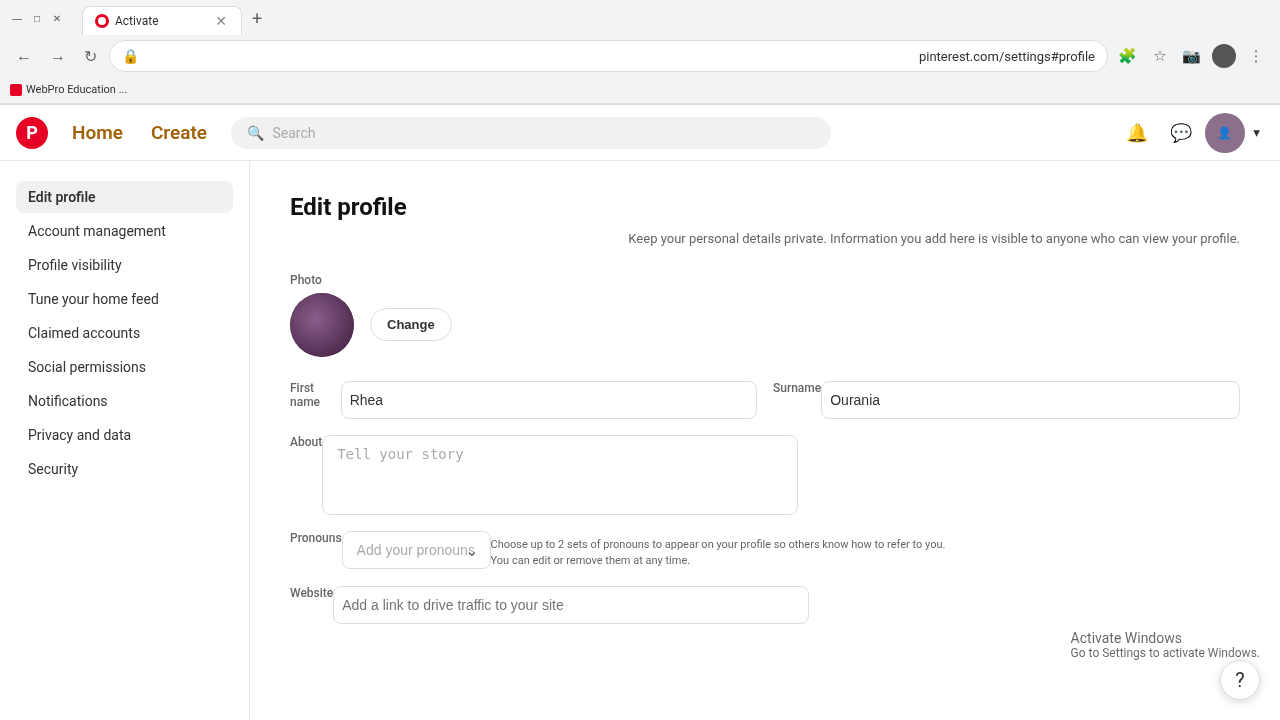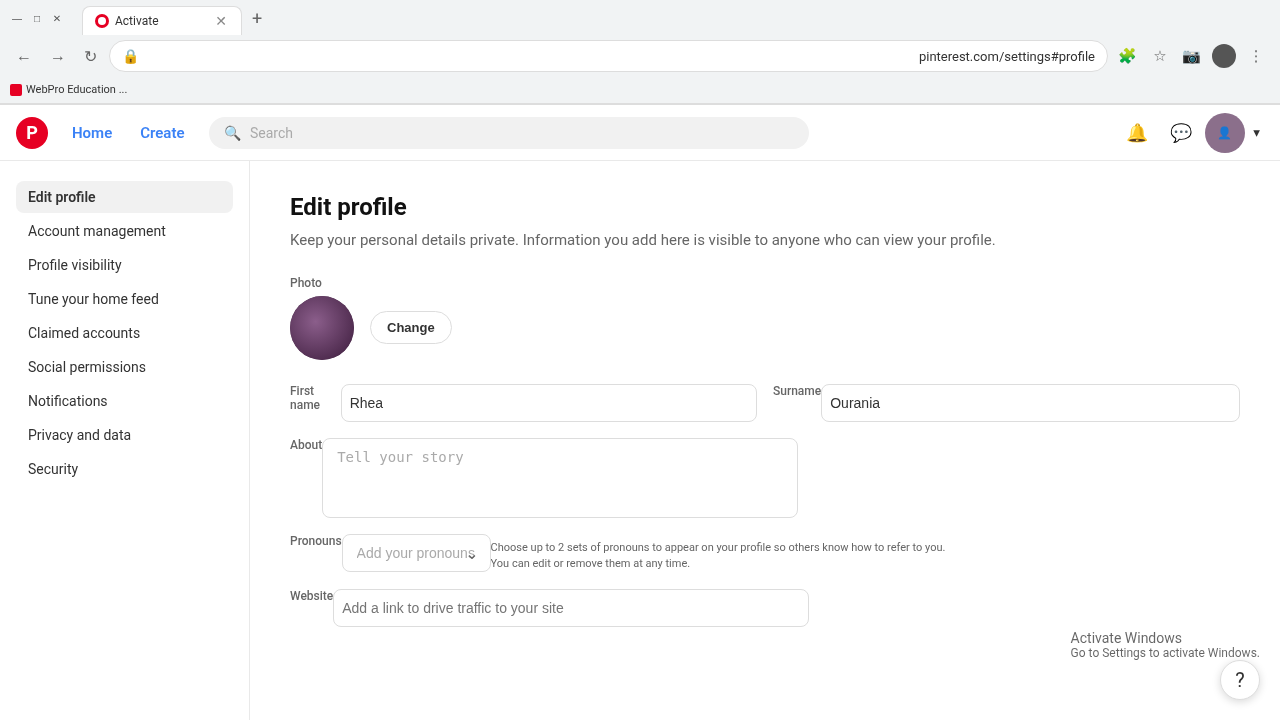--- a/index.html
+++ b/index.html
@@ -29,37 +29,37 @@
     .profile-circle { width: 24px; height: 24px; border-radius: 50%; background: #555; }
     .bookmarks-bar { display: flex; padding: 2px 10px; gap: 6px; background: #f1f3f4; border-bottom: 1px solid #ddd; height: 28px; }
     .bookmark-item { display: flex; align-items: center; gap: 4px; font-size: 11px; color: #333; cursor: pointer; }
     .bookmark-favicon { width: 12px; height: 12px; background: #e60023; border-radius: 2px; }
 
     
     .app { height: calc(720px - 36px - 40px - 28px - 1px); display: flex; flex-direction: column; }
     .pinterest-header { display: flex; align-items: center; padding: 0 16px; height: 56px; border-bottom: 1px solid #e9e9e9; gap: 12px; background: #fff; }
     .pinterest-logo { width: 32px; height: 32px; background: #e60023; border-radius: 50%; display: flex; align-items: center; justify-content: center; color: white; font-size: 18px; font-weight: bold; cursor: pointer; flex-shrink: 0; }
     .header-nav { display: flex; gap: 4px; }
-    .header-nav-item { padding: 8px 12px; border-radius: 24px; font-size: 15px; font-weight: 600; cursor: pointer; color: #3b82f6; }
+    .header-nav-item { padding: 8px 12px; border-radius: 24px; font-size: 19px; font-weight: 600; cursor: pointer; color: #a16207; }
     .header-search { flex: 1; display: flex; align-items: center; background: #f1f1f1; border-radius: 24px; padding: 8px 16px; gap: 8px; max-width: 600px; }
     .search-icon { color: #888; font-size: 14px; }
     .header-icons { display: flex; align-items: center; gap: 4px; margin-left: auto; }
     .header-icon-btn { width: 40px; height: 40px; border-radius: 50%; border: none; background: none; cursor: pointer; display: flex; align-items: center; justify-content: center; font-size: 18px; color: #333; }
     .user-avatar-btn { width: 40px; height: 40px; border-radius: 50%; overflow: hidden; cursor: pointer; border: none; background: #8B6F8B; display: flex; align-items: center; justify-content: center; color: white; font-size: 14px; }
     .chevron-btn { padding: 4px; border: none; background: none; cursor: pointer; color: #333; }
 
     
     .main-content { display: flex; flex: 1; overflow: hidden; }
     .sidebar { width: 250px; padding: 20px 16px; border-right: 1px solid #e9e9e9; flex-shrink: 0; }
     .sidebar-item { padding: 8px 12px; border-radius: 8px; cursor: pointer; font-size: 14px; color: #333; margin-bottom: 2px; }
     .sidebar-item.active { font-weight: 600; background: #f1f1f1; }
 
     .content-area { flex: 1; padding: 32px 40px; overflow-y: auto; }
     .page-title { font-size: 24px; font-weight: 700; margin-bottom: 8px; color: #111; }
-    .page-subtitle { font-size: 15px; color: #666; margin-bottom: 24px; line-height: 1.5; }
+    .page-subtitle { font-size: 13px; color: #666; margin-bottom: 24px; line-height: 1.5; text-align: right; }
 
     .section-label { font-size: 12px; color: #666; margin-bottom: 6px; font-weight: 500; }
     .photo-section { display: flex; align-items: center; gap: 16px; margin-bottom: 24px; }
     .profile-photo { width: 64px; height: 64px; border-radius: 50%; background: #5a3a5a; overflow: hidden; display: flex; align-items: center; justify-content: center; }
     .profile-photo-inner { width: 100%; height: 100%; background: radial-gradient(circle at 40% 40%, #8B5E8B, #3a1a3a); border-radius: 50%; }
     .change-btn { padding: 8px 16px; border: 1.5px solid #ddd; border-radius: 20px; background: #fff; cursor: pointer; font-size: 13px; font-weight: 600; color: #333; }
 
     .form-row { display: flex; gap: 16px; margin-bottom: 16px; }
     .form-group { display: flex; flex-direction: row; flex: 1; }
     .form-label { font-size: 12px; color: #666; margin-bottom: 4px; font-weight: 500; }

